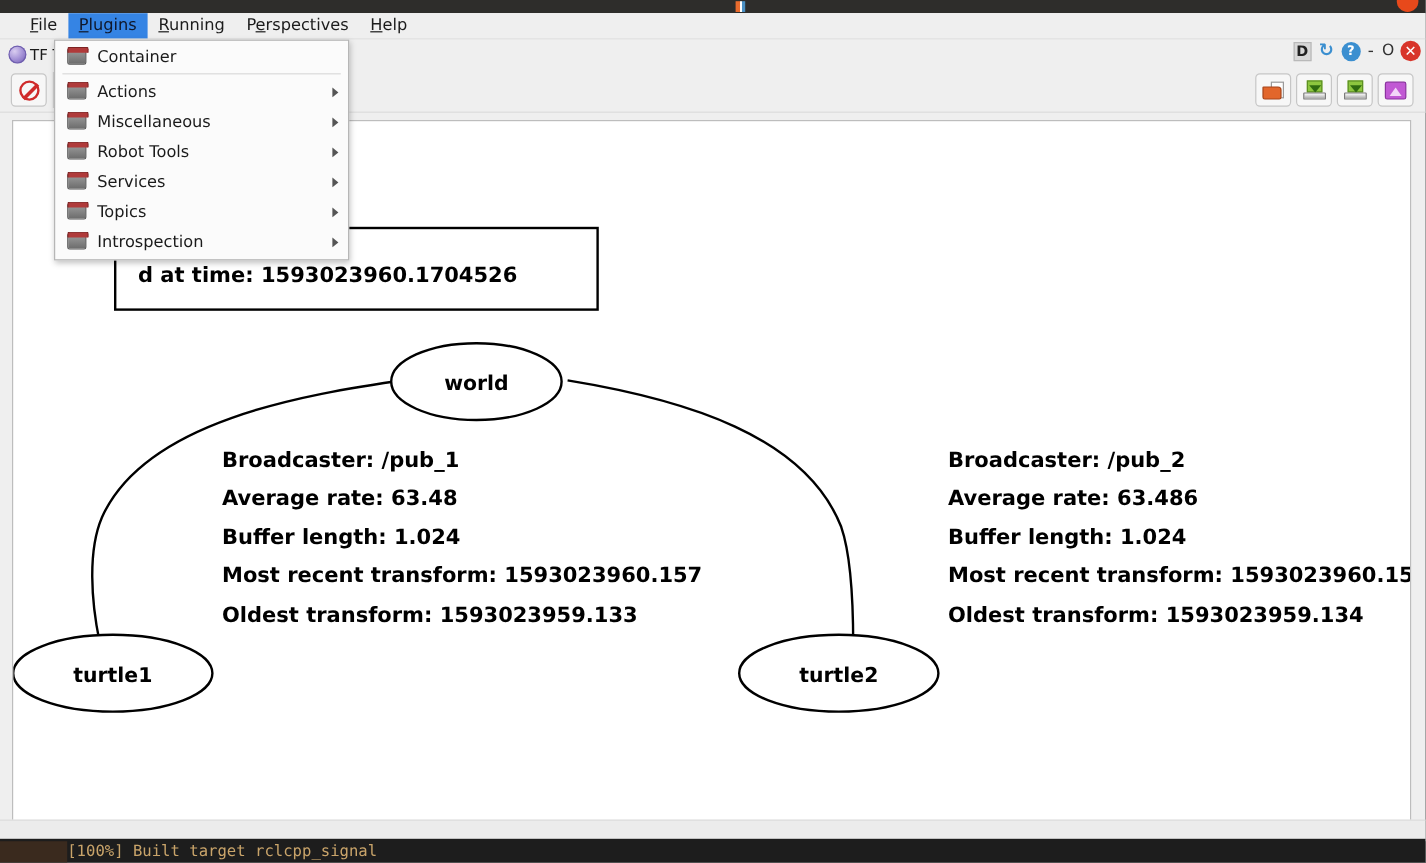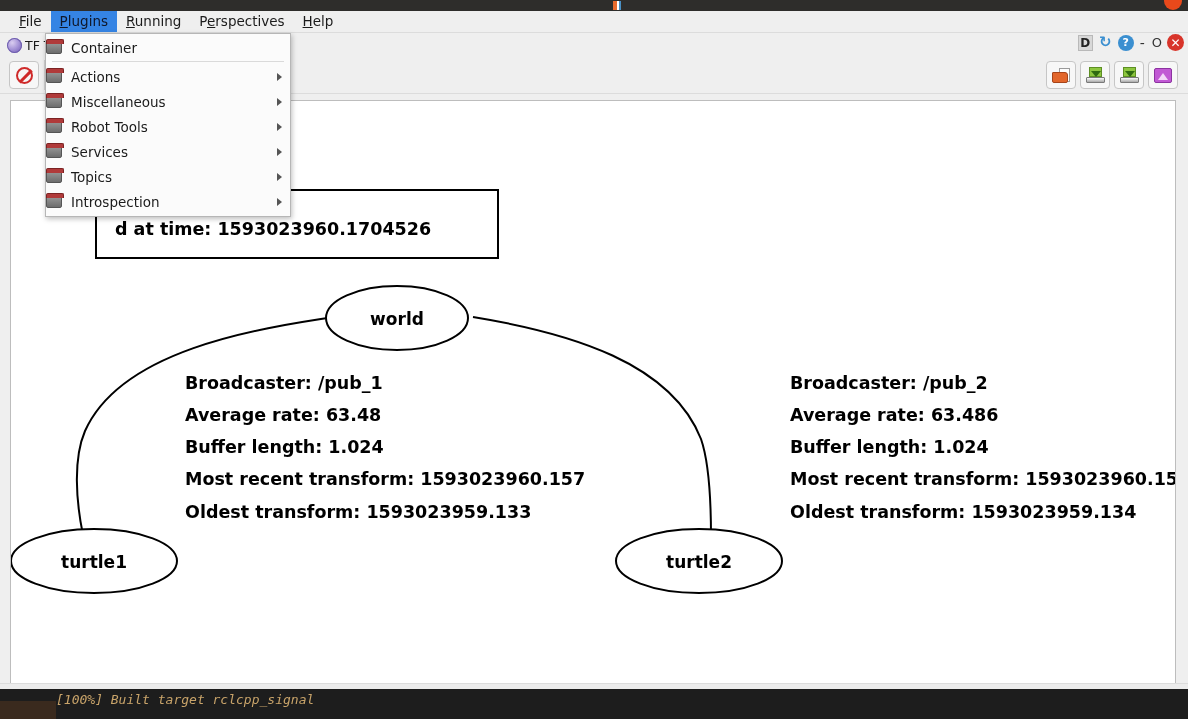--- a/index.html
+++ b/index.html
@@ -43,21 +43,21 @@
     background: #efefef;
   }
 
   
   .menubar {
     position: relative;
     height: 22px;
     background: #efefef;
     display: flex;
     align-items: center;
-    padding-left: 10px;
+    padding-left: 16px;
     border-bottom: 1px solid #dcdcdc;
   }
   .menu-item {
     font-size: 13.5px;
     color: #1b1b1b;
     padding: 2px 9px 3px 9px;
     line-height: 16px;
     cursor: default;
     white-space: nowrap;
   }
@@ -212,24 +212,23 @@
     position: absolute;
     left: 0; bottom: 0;
     width: 1188px; height: 18px;
     background: #ececec;
     border-top: 1px solid #dcdcdc;
   }
 
   
   .terminal {
     position: absolute; left: 0; bottom: 0;
-    width: 1188px; height: 30px;
+    width: 1188px; height: 20px;
     background: #1d1d1d;
     overflow: hidden;
-    font-style: italic;
   }
   .terminal-line {
     position: absolute; left: 56px; top: 3px;
     font-family: "DejaVu Sans Mono", "Liberation Mono", monospace;
     font-size: 13px;
     color: #c9a46a;
     white-space: nowrap;
   }
   .terminal-strip {
     position:absolute;left:0;bottom:0;width:56px;height:18px;background:#3a2a1e;
@@ -244,20 +243,21 @@
     border: 1px solid #b6b6b6;
     box-shadow: 1px 2px 5px rgba(0,0,0,0.25);
     z-index: 50;
     padding: 1px 0 2px 0;
   }
   .dd-item {
     position: relative;
     height: 25px;
     display: flex;
     align-items: center;
+    padding-left: 10px;
     font-size: 13.5px;
     color: #1b1b1b;
     cursor: default;
   }
   .dd-sep {
     height: 1px; background: #dadada; margin: 1px 6px 2px 6px;
   }
   .dd-folder {
     width: 16px; height: 13px;
     margin-right: 9px;

